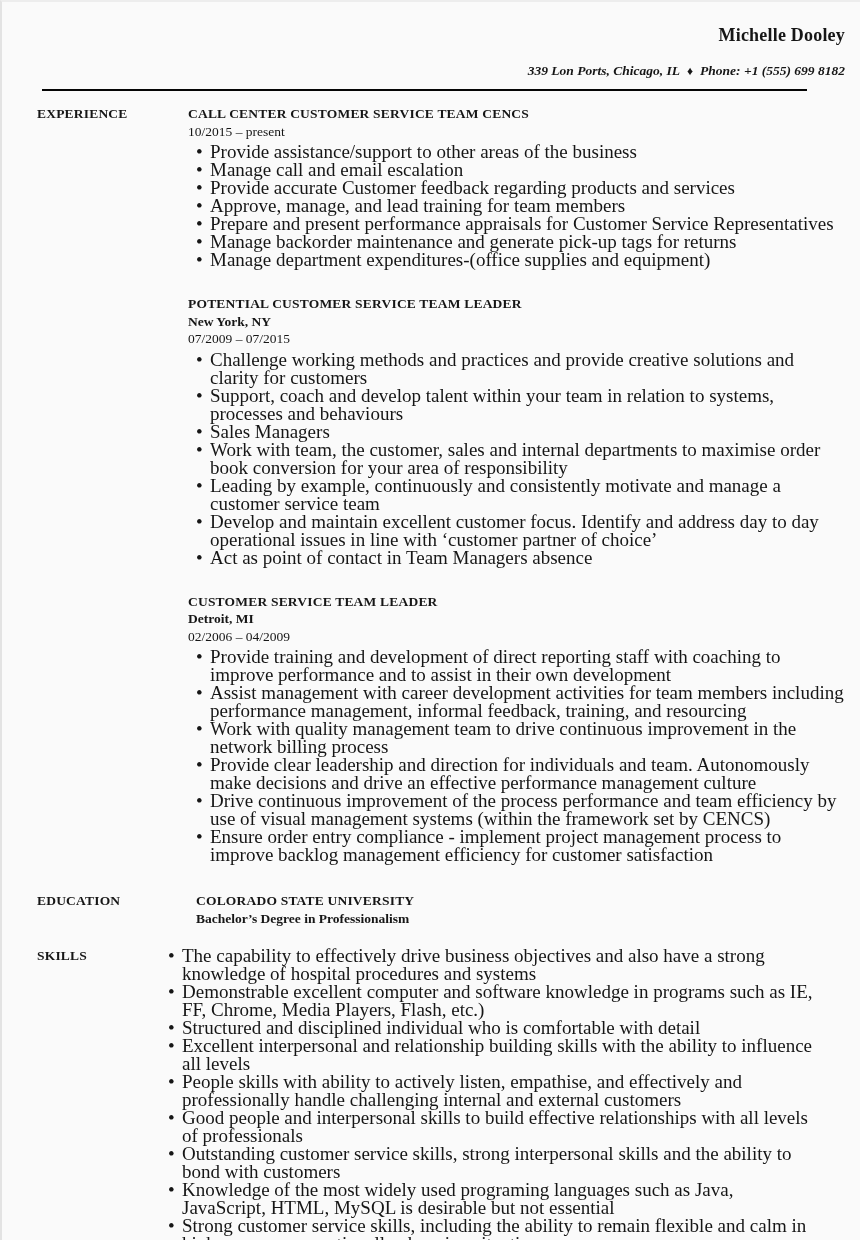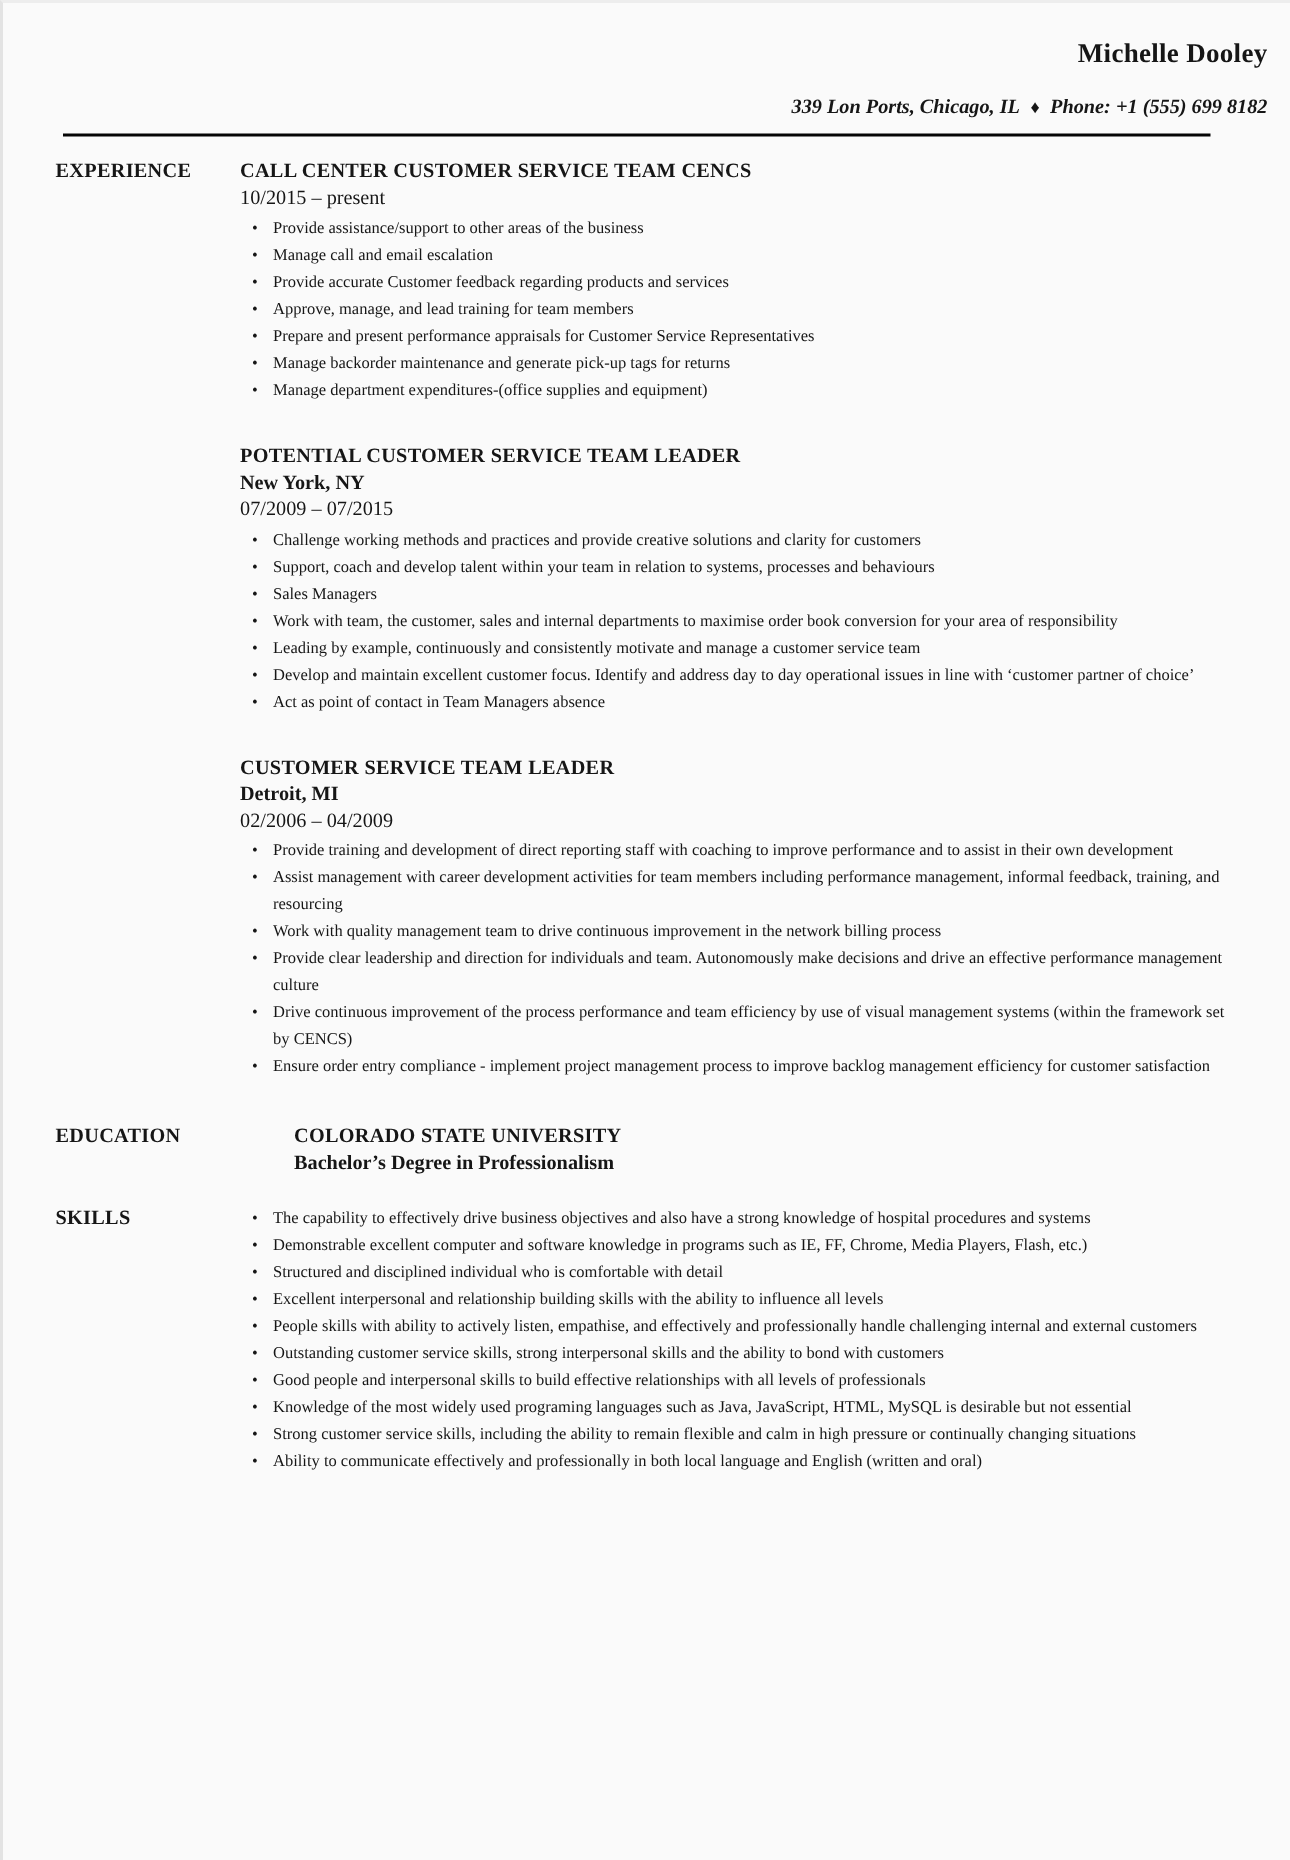--- a/index.html
+++ b/index.html
@@ -37,21 +37,21 @@
   }
   .contact .sep { padding: 0 7px; font-size: 12px; }
   .rule {
     border: none;
     height: 2px;
     background: #050505;
     margin: 0 38px 0 5px;
   }
   
   .row { display: flex; align-items: flex-start; }
-  .row.first { margin-top: 14px; }
+  .row.first { margin-top: 14px; gap: 28px; }
   .row.edu  { margin-top: 28px; gap: 36px; }
   .row.skl  { margin-top: 20px; }
   .sec-label {
     flex: none;
     width: 123px;
     font-weight: bold;
     font-size: 13.5px;
     line-height: 17.5px;
     letter-spacing: 0.2px;
   }
@@ -73,21 +73,21 @@
   }
   .dates {
     font-size: 13.5px;
     line-height: 17.5px;
   }
   
   ul.blist {
     list-style: none;
     margin: 3px 0 0 0;
     padding: 0;
-    font-size: 11px;
+    font-size: 19px;
   }
   ul.blist li {
     position: relative;
     padding-left: 22px;
     line-height: 18px;
     margin: 0;
   }
   ul.blist li::before {
     content: "\2022";
     position: absolute;
@@ -186,22 +186,22 @@
   <div class="row skl">
     <div class="sec-label">SKILLS</div>
     <div class="sec-content">
       <ul class="blist skills-list">
 
       <li>The capability to effectively drive business objectives and also have a strong knowledge of hospital procedures and systems</li>
           <li>Demonstrable excellent computer and software knowledge in programs such as IE, FF, Chrome, Media Players, Flash, etc.)</li>
           <li>Structured and disciplined individual who is comfortable with detail</li>
           <li>Excellent interpersonal and relationship building skills with the ability to influence all levels</li>
           <li>People skills with ability to actively listen, empathise, and effectively and professionally handle challenging internal and external customers</li>
+          <li>Good people and interpersonal skills to build effective relationships with all levels of professionals</li>
           <li>Outstanding customer service skills, strong interpersonal skills and the ability to bond with customers</li>
-          <li>Good people and interpersonal skills to build effective relationships with all levels of professionals</li>
           <li>Knowledge of the most widely used programing languages such as Java, JavaScript, HTML, MySQL is desirable but not essential</li>
           <li>Strong customer service skills, including the ability to remain flexible and calm in high pressure or continually changing situations</li>
           <li>Ability to communicate effectively and professionally in both local language and English (written and oral)</li>
         </ul>
     </div>
   </div>
 
 </div>
 
 </body></html>

